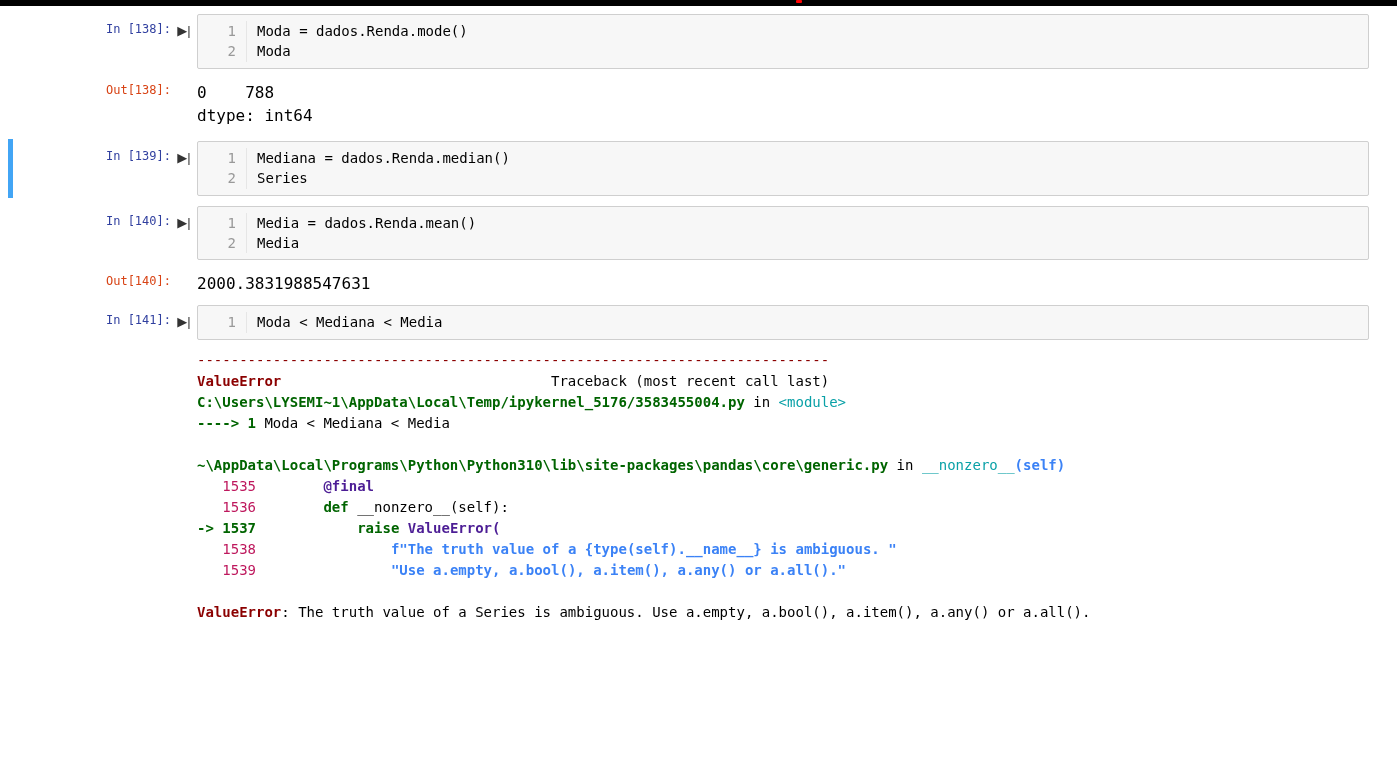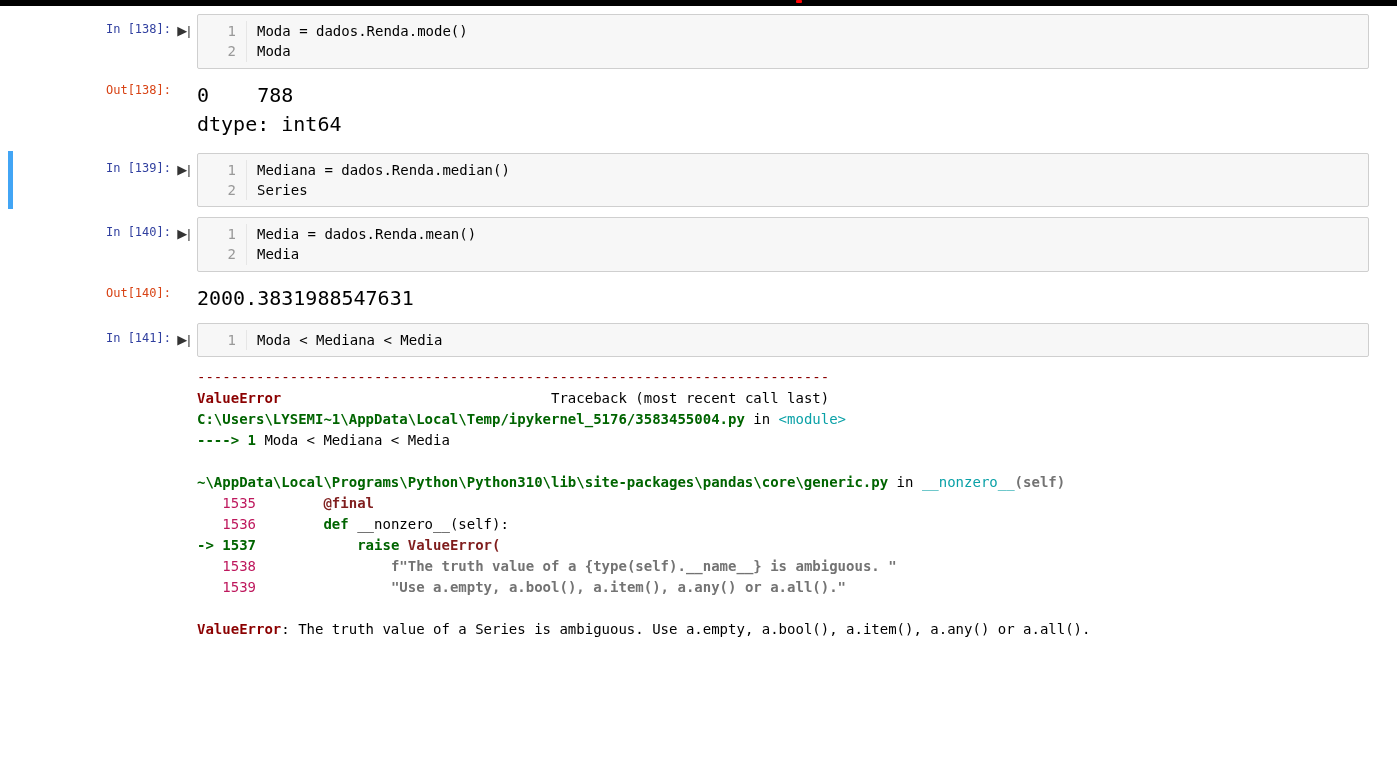--- a/index.html
+++ b/index.html
@@ -55,42 +55,42 @@
     color: #999;
     padding-right: 10px;
     flex-shrink:0;
     user-select:none;
     border-right: 1px solid #e6e6e6;
     margin-right: 10px;
   }
   .code-text { white-space: pre; }
   .output-text {
     font-family: "DejaVu Sans Mono", Menlo, Consolas, monospace;
-    font-size: 20px;
+    font-size: 16px;
     white-space: pre;
     padding: 6px 0 4px 0;
     line-height:1.45;
   }
   .traceback {
     font-family: "DejaVu Sans Mono", Menlo, Consolas, monospace;
     font-size: 14px;
     white-space: pre;
     line-height: 1.5;
     padding: 4px 0;
   }
   .tb-dash { color: #8B0000; }
   .tb-ename { color: #8B0000; font-weight: bold; }
   .tb-green { color: #006400; font-weight: bold; }
   .tb-cyan { color: #0aa1a7; }
   .tb-lineno { color: #be185d; }
   .tb-arrow { color: #006400; font-weight:bold; }
   .tb-kwd { color: #006400; font-weight:bold; }
   .tb-raise { color: #006400; font-weight:bold; }
-  .tb-yellow { color: #7f1d1d; font-weight:bold; }
-  .tb-blue { color: #737373; font-weight:bold; }
+  .tb-yellow { color: #4c1d95; font-weight:bold; }
+  .tb-blue { color: #3b82f6; font-weight:bold; }
   .tb-msg { color: #000; }
 </style>
 </head>
 <body>
 
 <div class="topbar">
     <div class="red-dot"></div>
   </div>
 
 <div class="notebook">

